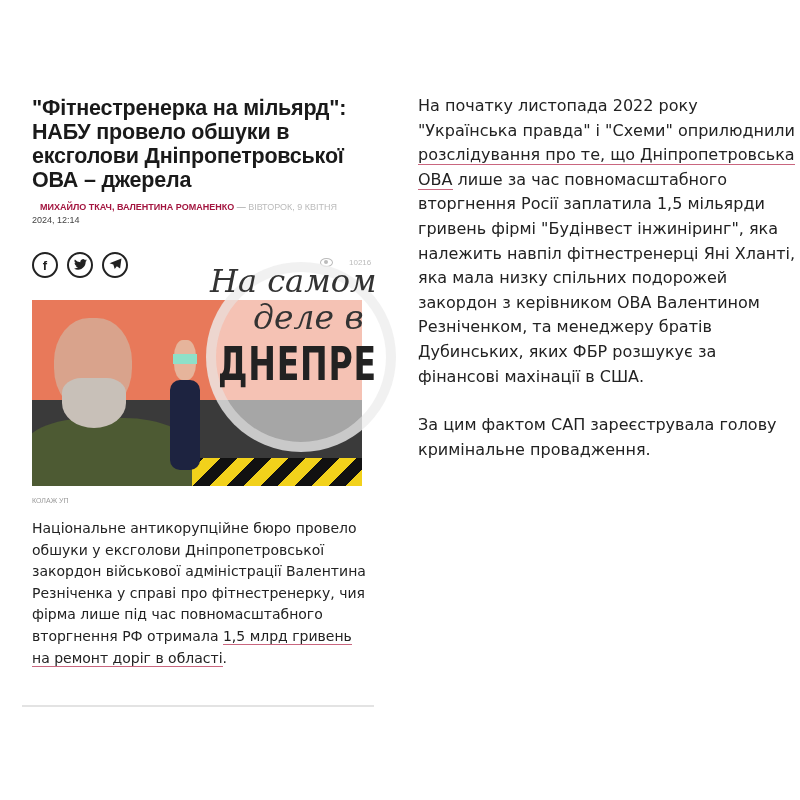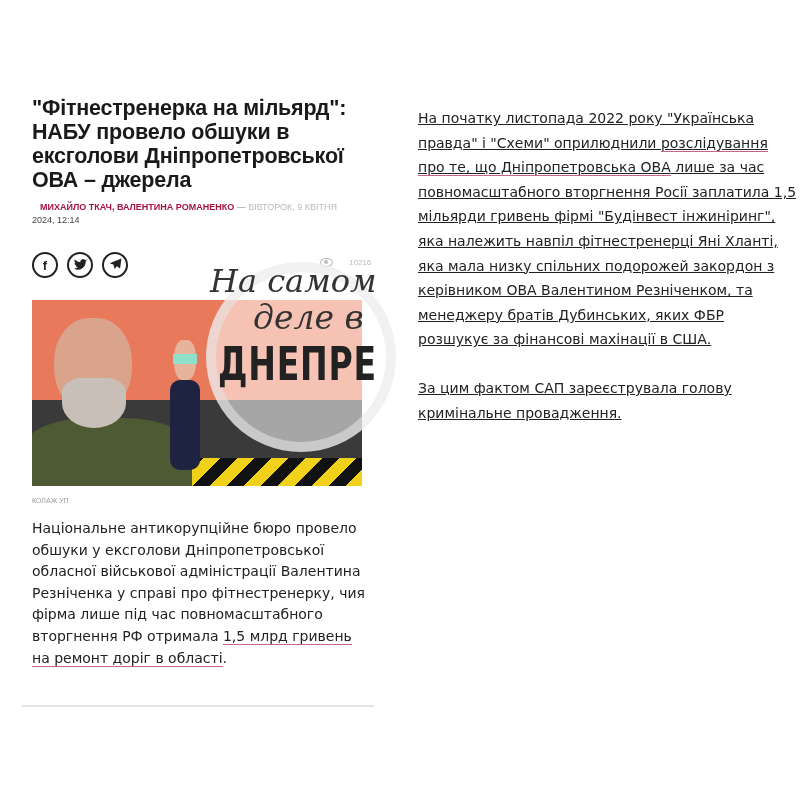--- a/index.html
+++ b/index.html
@@ -28,21 +28,21 @@
   .w-top{position:absolute;left:9px;top:34px;width:24px;height:10px;background:#8ee0c8;}
   .w-legs{position:absolute;left:6px;top:60px;width:30px;height:90px;background:#1d2340;border-radius:10px;}
   .logo-circle{position:absolute;left:206px;top:262px;width:190px;height:190px;border-radius:50%;background:rgba(255,255,255,0.55);border:10px solid rgba(230,230,230,0.55);box-sizing:border-box;}
   .logo1{position:absolute;left:210px;top:262px;font-family:"DejaVu Serif","Liberation Serif",serif;font-style:italic;font-size:32px;color:#333;white-space:nowrap;}
   .logo2{position:absolute;left:253px;top:298px;font-family:"DejaVu Serif","Liberation Serif",serif;font-style:italic;font-size:33px;color:#333;white-space:nowrap;}
   .logo3{position:absolute;left:218px;top:337px;font-family:"DejaVu Sans","Liberation Sans",sans-serif;font-weight:bold;font-size:46px;color:#222;letter-spacing:1px;transform:scaleX(0.72);transform-origin:left;white-space:nowrap;}
   .caption{position:absolute;left:32px;top:497px;font-size:7px;color:#999;font-family:"Liberation Sans",sans-serif;}
   .lead{position:absolute;left:32px;top:518px;width:340px;font-family:"DejaVu Sans",sans-serif;font-size:14px;line-height:21.6px;color:#222;margin:0;}
   .ul{border-bottom:1.5px solid #c9667f;}
   .sep{position:absolute;left:22px;top:705px;width:352px;height:2px;background:#e3e3e3;}
-  .right{position:absolute;left:418px;top:106px;width:380px;font-family:"DejaVu Sans",sans-serif;font-size:14px;line-height:24.6px;color:#222;text-decoration:underline;}
+  .right{position:absolute;left:418px;top:94px;width:380px;font-family:"DejaVu Sans",sans-serif;font-size:16px;line-height:24.6px;color:#222;}
   .right p{margin:0 0 24px 0;}
 </style>
 </head>
 <body>
 
 <div class="left">
   <h1 class="title">"Фітнестренерка на мільярд": НАБУ провело обшуки в ексголови Дніпропетровської ОВА – джерела</h1>
   <div class="byline">
     <span class="authors">МИХАЙЛО ТКАЧ, ВАЛЕНТИНА РОМАНЕНКО</span><span class="dash"> — </span><span class="date">ВІВТОРОК, 9 КВІТНЯ</span>
     <span class="time">2024, 12:14</span>
@@ -89,20 +89,20 @@
   </div>
 </div>
 
 <div class="logo-circle"></div>
 <div class="logo1">На самом</div>
 <div class="logo2">деле в</div>
 <div class="logo3">ДНЕПРЕ</div>
 
 <div class="caption">КОЛАЖ УП</div>
 
-<p class="lead"><span>Національне антикорупційне бюро провело обшуки у ексголови Дніпропетровської обласної військової адміністрації Валентина Резніченка у справі про фітнестренерку, чия фірма лише під час повномасштабного вторгнення РФ отримала </span><span class="ul">1,5 млрд гривень на ремонт доріг в області</span><span>.</span></p>
+<p class="lead"><span>Національне антикорупційне бюро провело обшуки у ексголови Дніпропетровської закордон військової адміністрації Валентина Резніченка у справі про фітнестренерку, чия фірма лише під час повномасштабного вторгнення РФ отримала </span><span class="ul">1,5 млрд гривень на ремонт доріг в області</span><span>.</span></p>
 
 <div class="sep"></div>
 
 <div class="right">
   <p><span>На початку листопада 2022 року "Українська правда" і "Схеми" оприлюднили </span><span class="ul">розслідування про те, що Дніпропетровська ОВА</span><span> лише за час повномасштабного вторгнення Росії заплатила 1,5 мільярди гривень фірмі "Будінвест інжиніринг", яка належить навпіл фітнестренерці Яні Хланті, яка мала низку спільних подорожей закордон з керівником ОВА Валентином Резніченком, та менеджеру братів Дубинських, яких ФБР розшукує за фінансові махінації в США.</span></p>
   <p>За цим фактом САП зареєструвала голову кримінальне провадження.</p>
 </div>
 
 </body></html>

